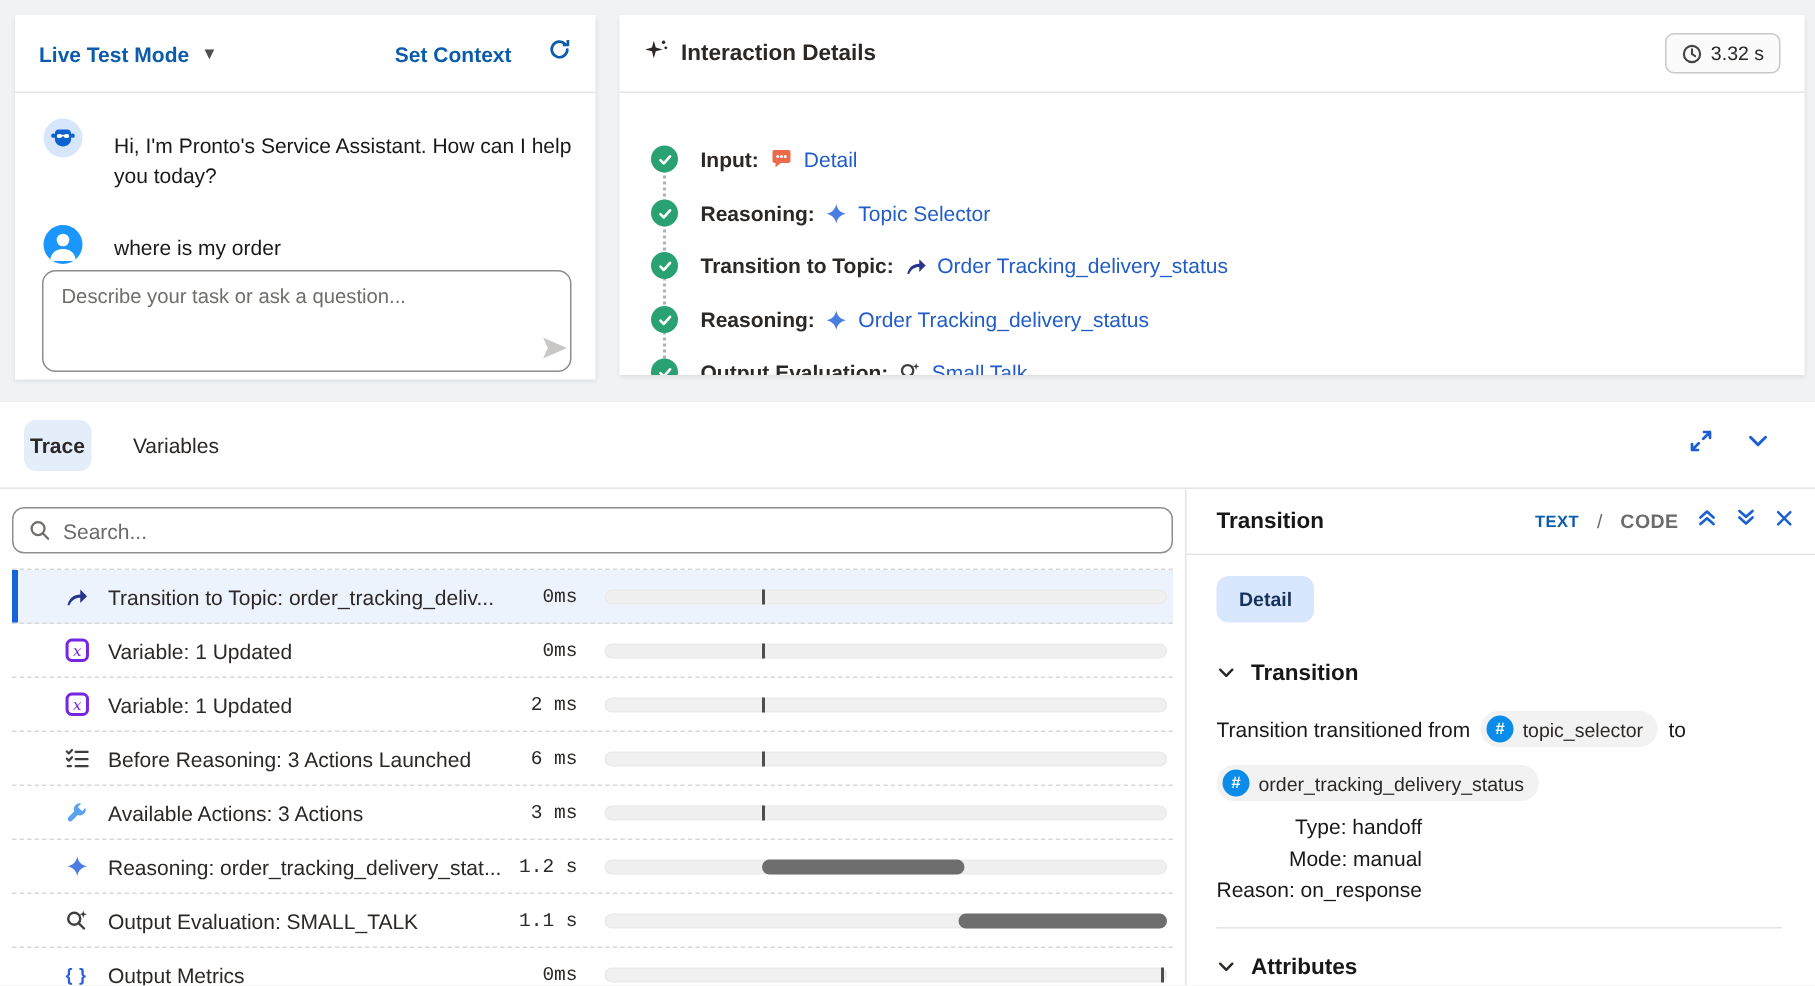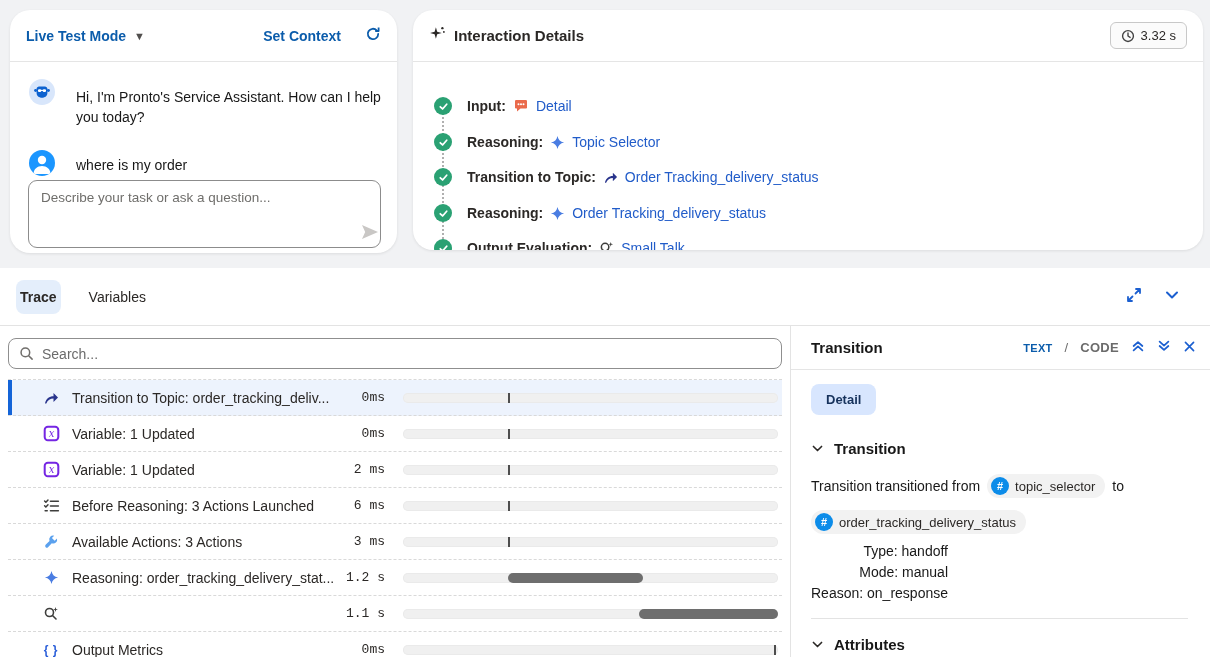--- a/index.html
+++ b/index.html
@@ -1,17 +1,17 @@
 <!DOCTYPE html>
 <html><head>
 <meta charset="utf-8">
 <style>
   * { margin:0; padding:0; box-sizing:border-box; }
   html,body { width:1210px; height:657px; background:#f1f2f4; font-family:"Liberation Sans", sans-serif; overflow:hidden; position:relative; }
-  .card { position:absolute; background:#fff; border-radius:20px; box-shadow:0 1px 3px rgba(0,0,0,.09); overflow:hidden; }
+  .card { position:absolute; background:#fff; border-radius:0; box-shadow:0 1px 3px rgba(0,0,0,.09); overflow:hidden; }
 
   
   #test-card { left:10px; top:10px; width:387px; height:243px; }
   .test-header { height:52px; display:flex; align-items:center; padding:0 16px; border-bottom:1px solid #e5e5e5; }
   .mode-label { color:#0b5cab; font-weight:bold; font-size:14px; }
   .mode-caret { color:#514f4d; font-size:11px; margin-left:8px; }
   .spacer { flex:1; }
   .setctx { color:#0b5cab; font-weight:bold; font-size:14px; margin-right:24px; }
   .bot-avatar { position:absolute; left:19px; top:69px; width:26px; height:26px; border-radius:50%; background:#d8e6fb; display:flex; align-items:center; justify-content:center; }
   .bot-msg { position:absolute; left:66px; top:77px; width:310px; font-size:14px; color:#181818; line-height:20px; }
@@ -318,20 +318,21 @@
         </span>
     </div>
     <div class="trow">
       <span class="ticon">
           <svg width="16" height="16" viewBox="0 0 16 16">
             <circle cx="6.5" cy="6.5" r="4" fill="none" stroke="#3e3e3c" stroke-width="1.6"></circle>
             <path d="M9.5 9.5 L13 13" stroke="#3e3e3c" stroke-width="1.6" stroke-linecap="round"></path>
             <path d="M12.5 1 l.6 1.9 1.9.6 -1.9.6 -.6 1.9 -.6-1.9 -1.9-.6 1.9-.6 Z" fill="#3e3e3c"></path>
           </svg>
         </span>
+      <span class="tlabel">Output Evaluation: SMALL_TALK</span>
       <span class="ttime">1.1 s</span>
       <span class="ttrack">
           <span class="tl-marker" style="left: 63%; width: 37%; background: rgb(110, 110, 110); border-radius: 5px;"></span>
         </span>
     </div>
     <div class="trow">
       <span class="ticon braces-glyph">{ }</span>
       <span class="tlabel">Output Metrics</span>
       <span class="ttime">0ms</span>
       <span class="ttrack">

